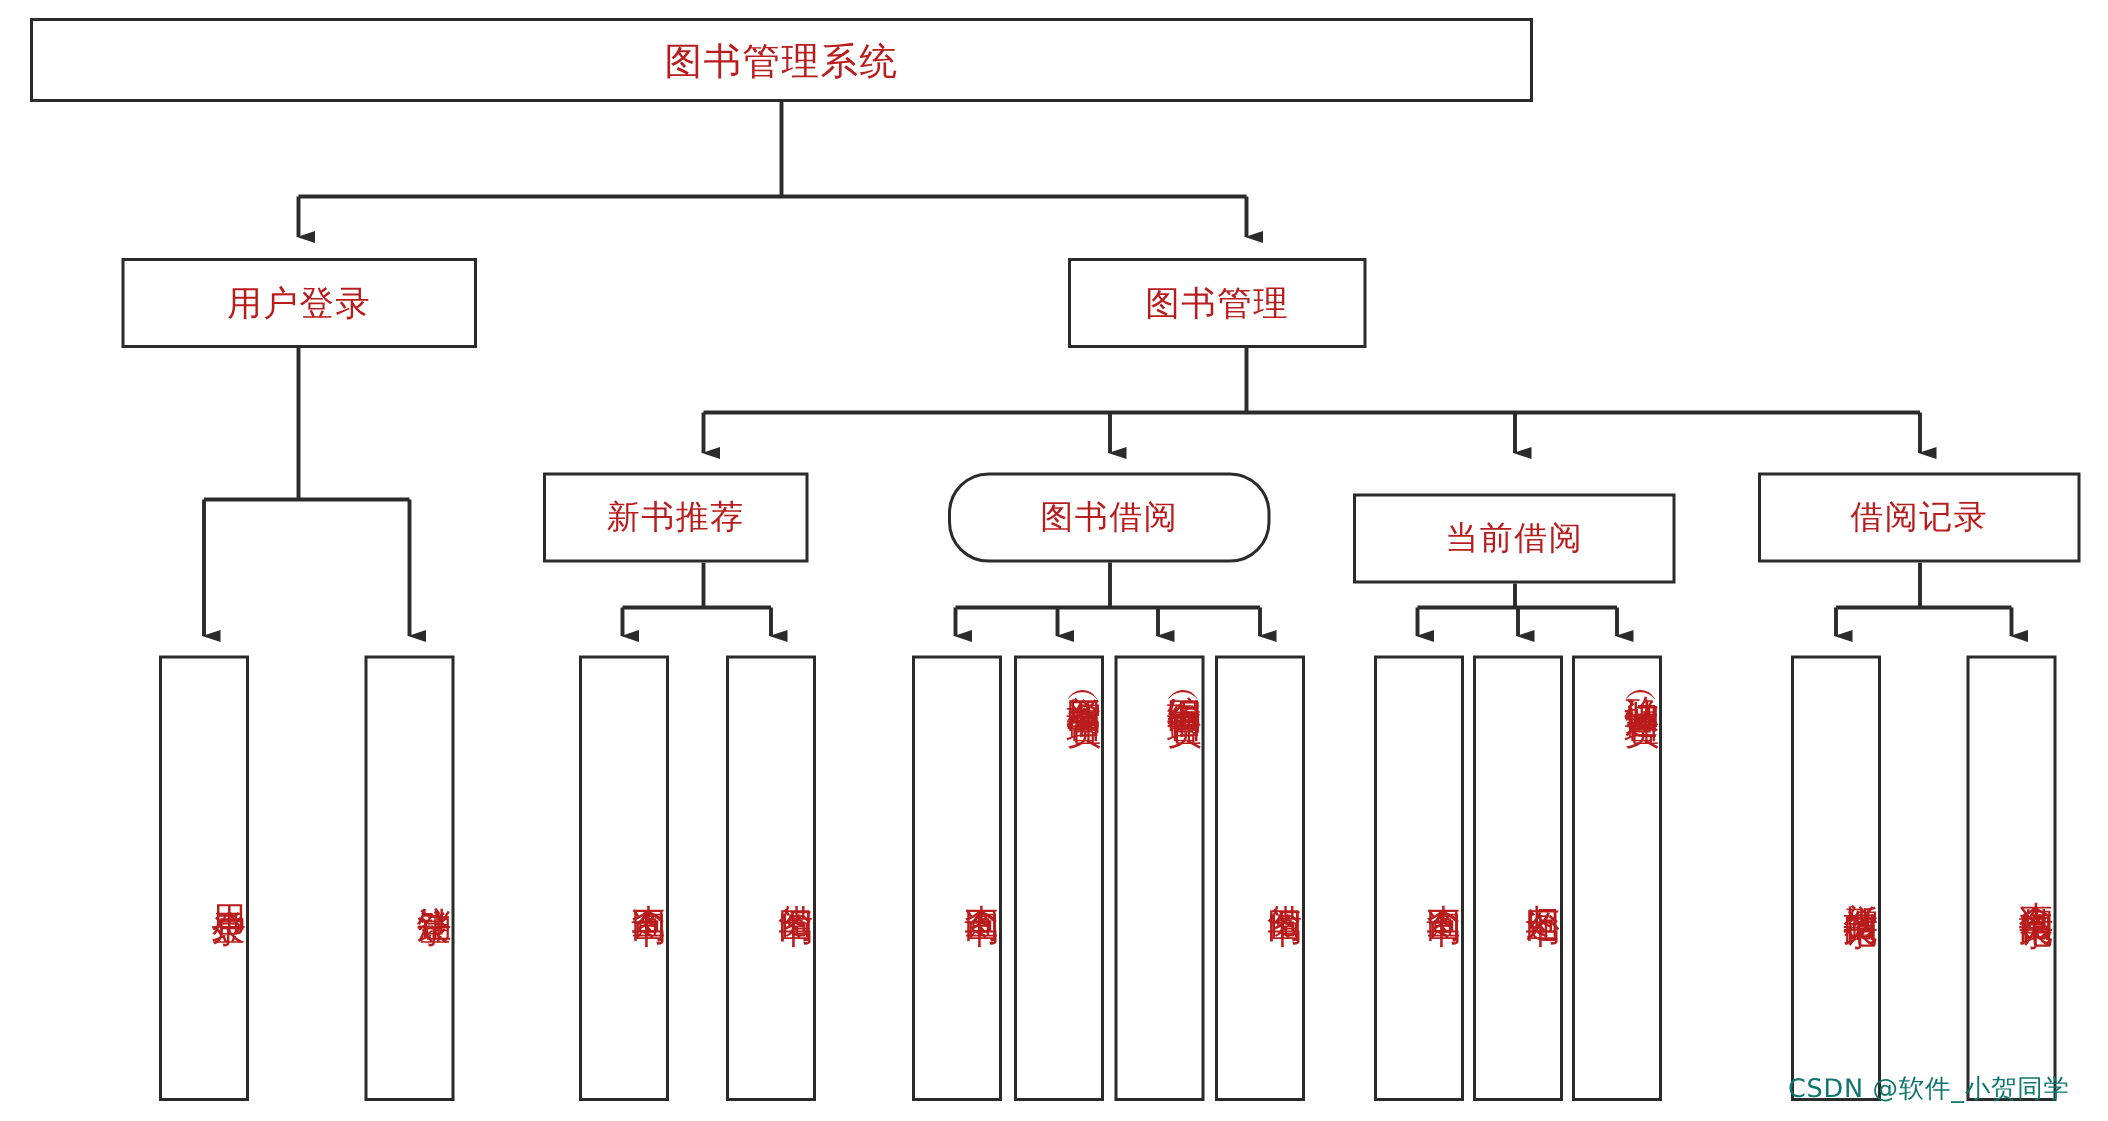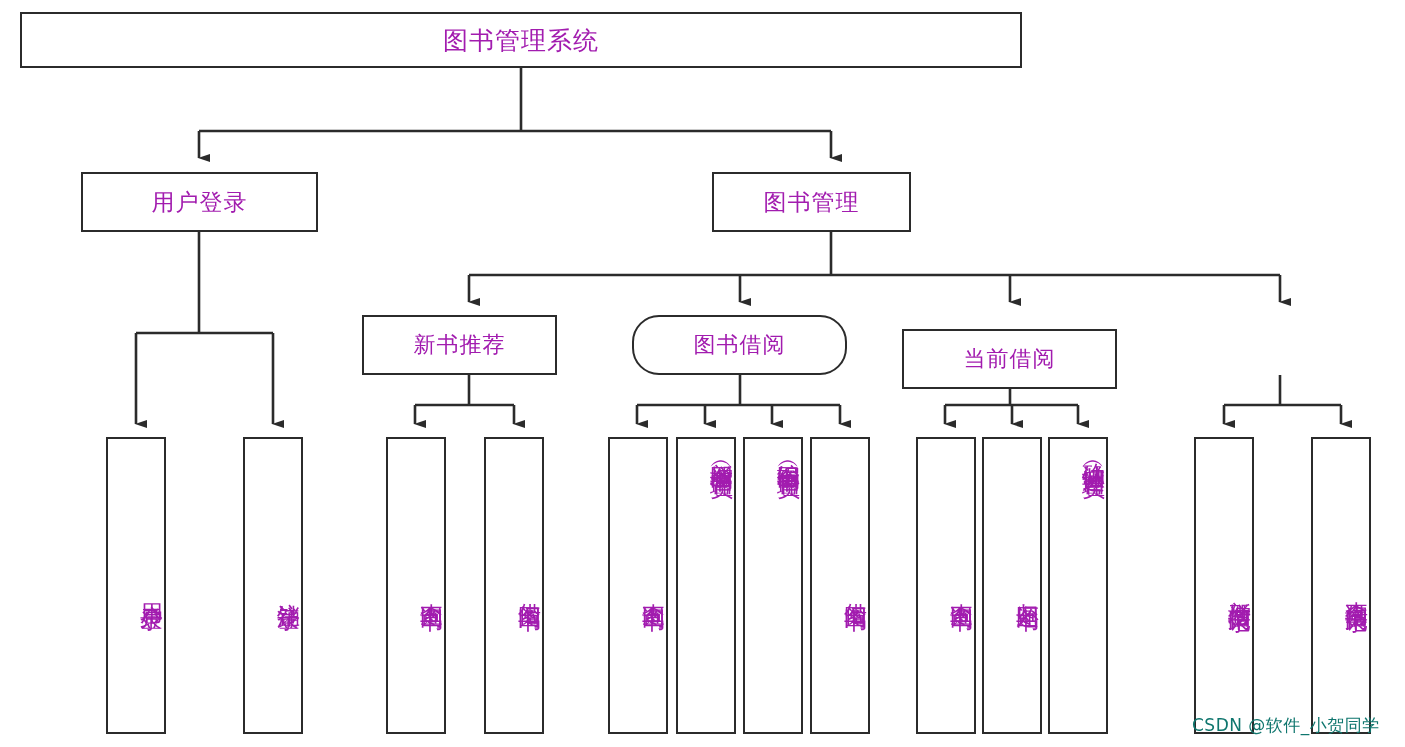--- a/index.html
+++ b/index.html
@@ -24,21 +24,21 @@
   }
   .node{
     position:absolute;
     box-sizing:border-box;
     background:#ffffff;
     border:2.5px solid #2b2b2b;
     display:flex;
     align-items:center;
     justify-content:center;
     text-align:center;
-    color:#a21caf;
+    color:#b91c1c;
   }
   .node.level0{ font-size:25px; letter-spacing:1px; }
   .node.level1{ font-size:23px; letter-spacing:1px; }
   .node.level2{ font-size:22px; letter-spacing:1px; }
   .node.leaf{
     font-size:23px;
     letter-spacing:2px;
     line-height:1.12;
     writing-mode:vertical-rl;
     text-orientation:upright;
@@ -125,28 +125,31 @@
     <span>图书管理系统</span>
   </div>
 
   <div class="node level1" style="left:81px;top:172px;width:237px;height:60px;">
     <span>用户登录</span>
   </div>
   <div class="node level1" style="left:712px;top:172px;width:199px;height:60px;">
     <span>图书管理</span>
   </div>
 
-  <div class="node level2" style="left:362px;top:315px;width:195px;height:60px;">
+  <div class="node level2" style="left:362px;top:315px;width:177px;height:60px;">
     <span>新书推荐</span>
   </div>
   <div class="node level2" style="left:632px;top:315px;width:215px;height:60px;border-radius:27px;">
     <span>图书借阅</span>
   </div>
   <div class="node level2" style="left:902px;top:329px;width:215px;height:60px;">
     <span>当前借阅</span>
+  </div>
+  <div class="node level2" style="left:1172px;top:315px;width:215px;height:60px;">
+    <span>借阅记录</span>
   </div>
 
   <div class="node leaf center" style="left:106px;top:437px;width:60px;height:297px;">
     <span class="leaf-label">用户登录</span>
   </div>
   <div class="node leaf center" style="left:243px;top:437px;width:60px;height:297px;">
     <span class="leaf-label">注销登录</span>
   </div>
 
   <div class="node leaf center" style="left:386px;top:437px;width:60px;height:297px;">

